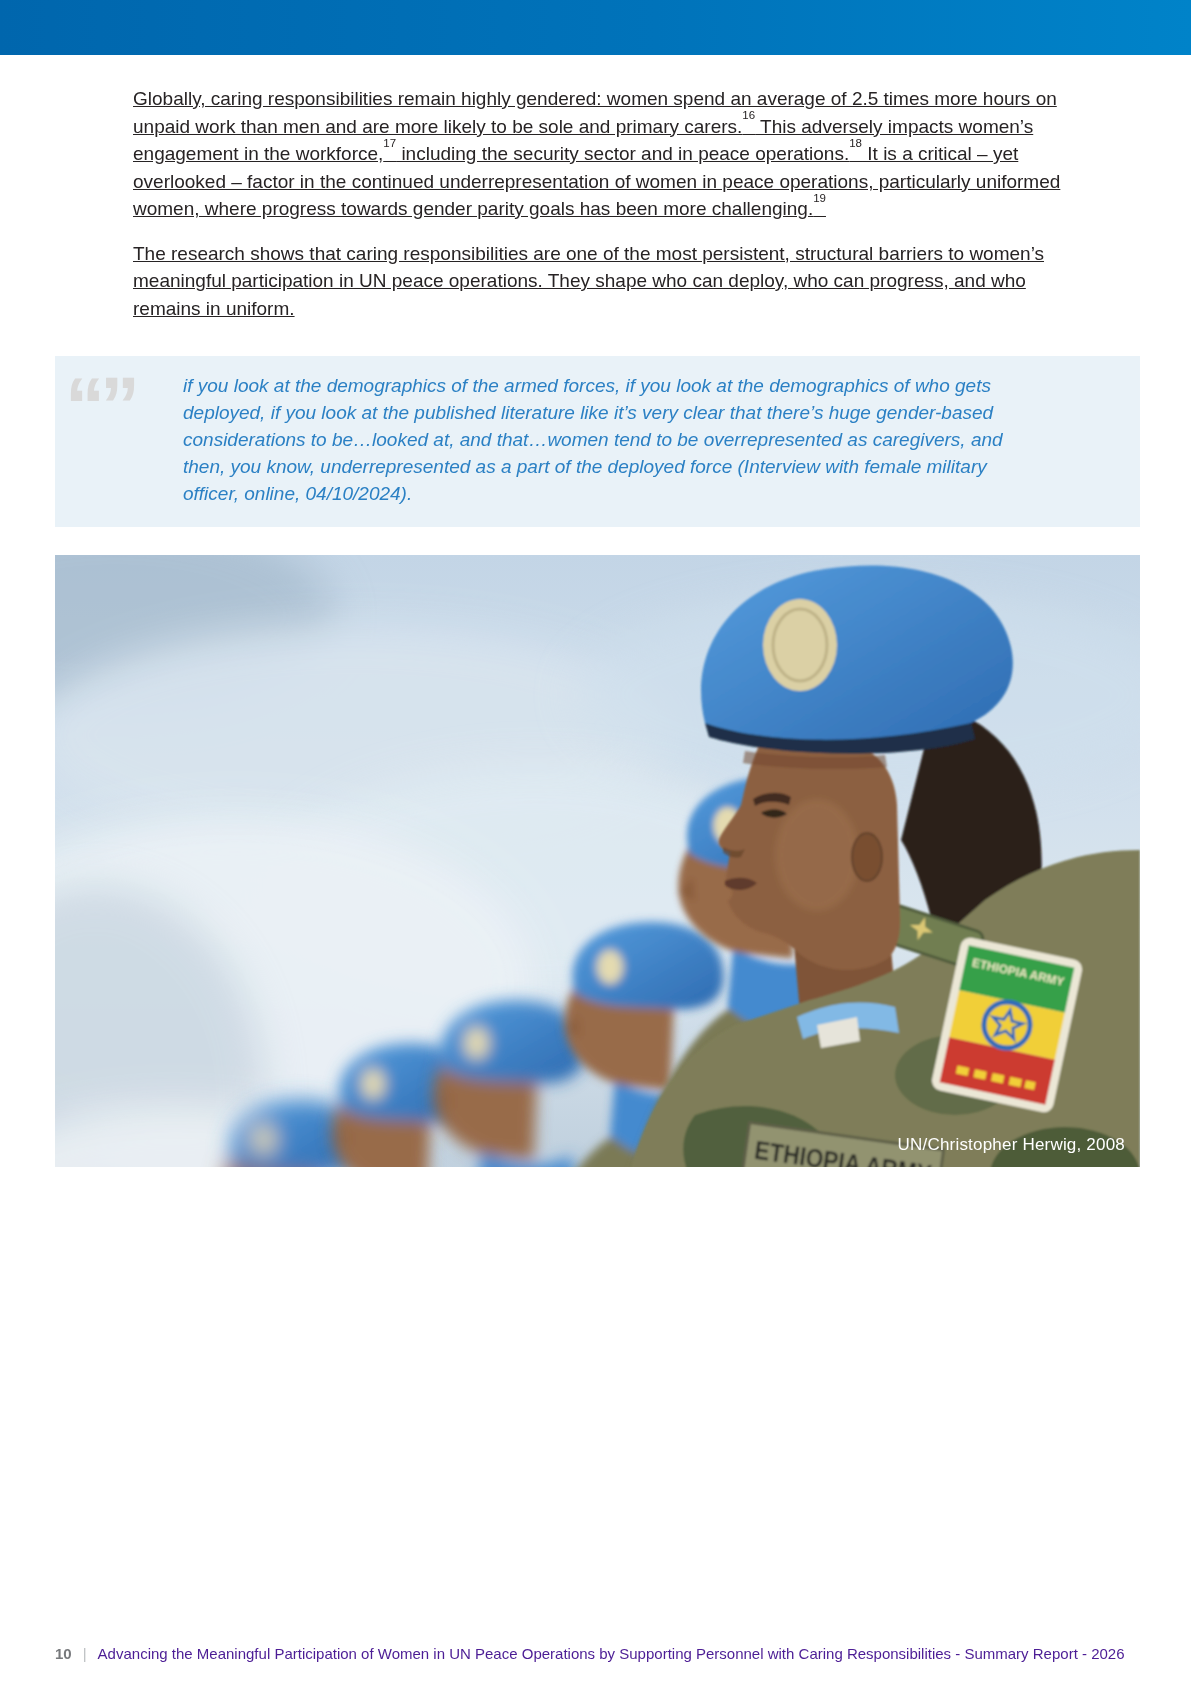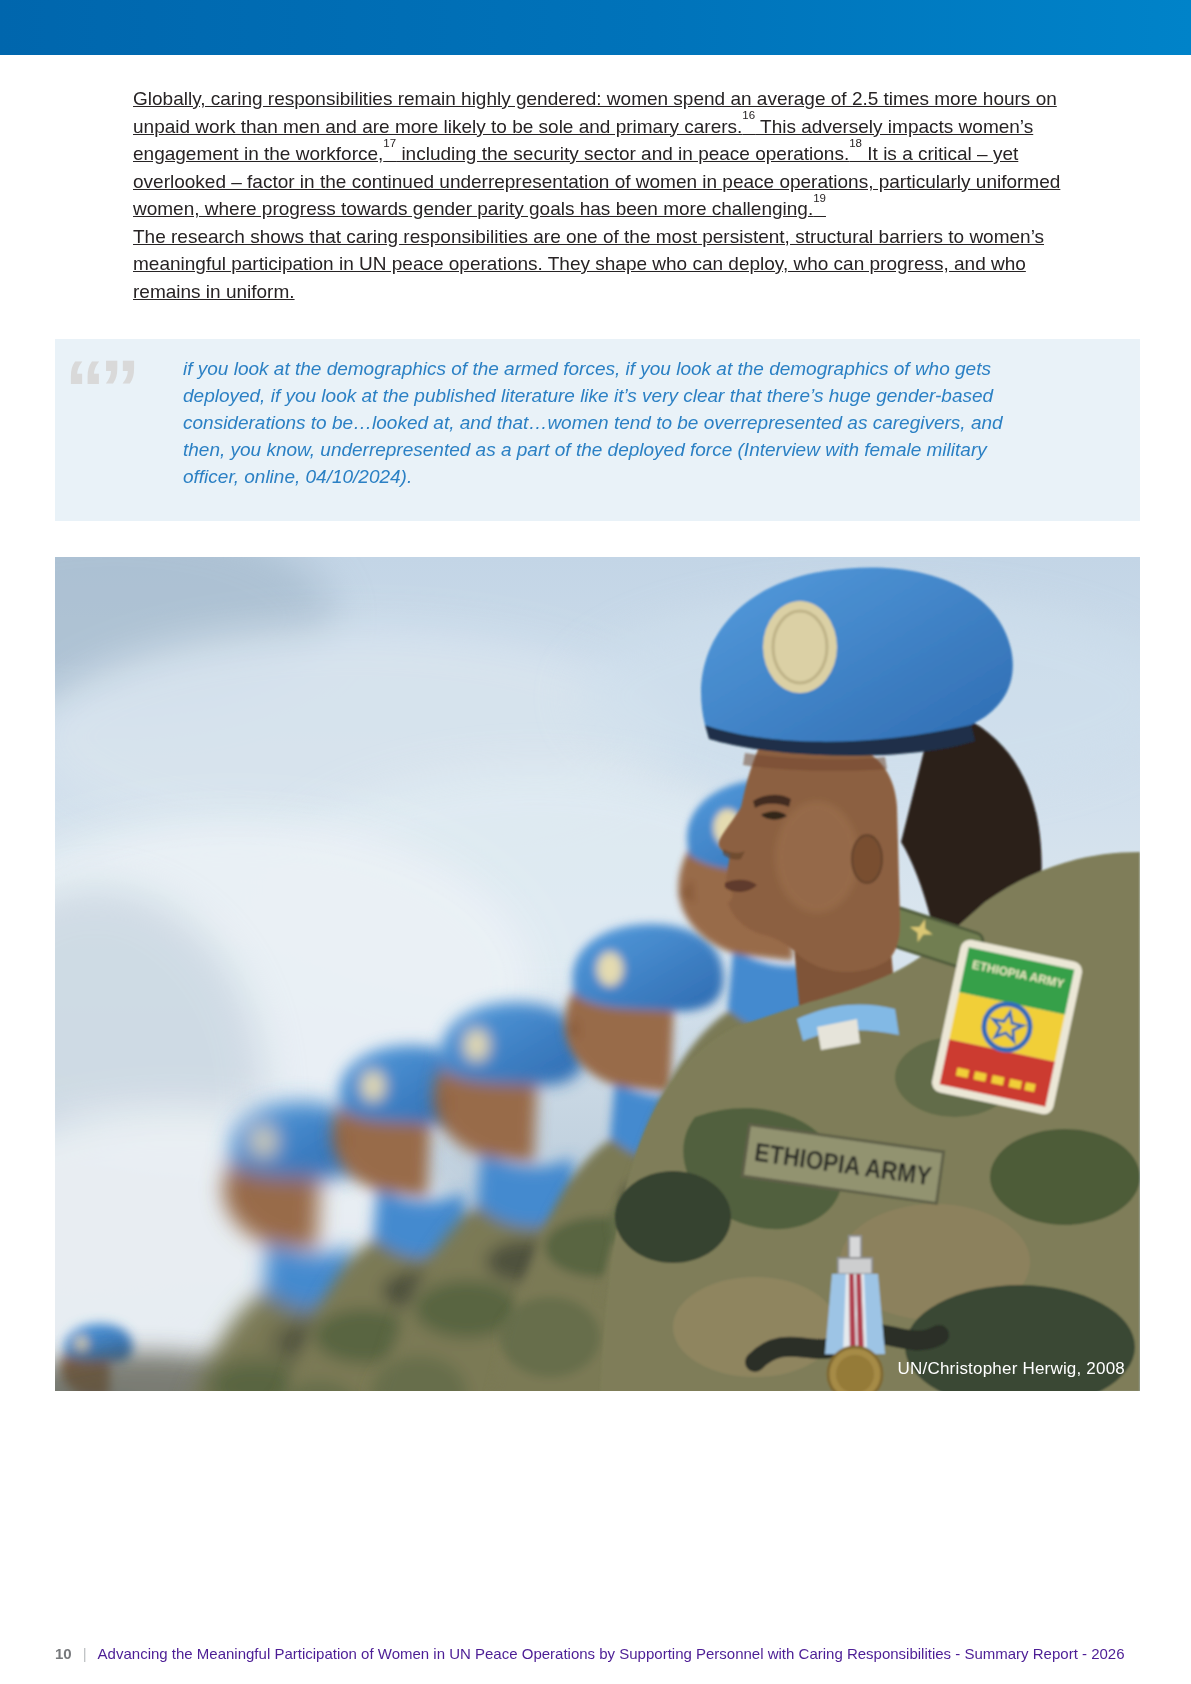--- a/index.html
+++ b/index.html
@@ -16,37 +16,37 @@
   .page-title {
     margin-top:109px; color:#1ea2de; font-weight:bold;
     font-size:39px; line-height:53px; letter-spacing:-0.6px;
   }
   .page-title span { display:block; }
   .body-para {
     margin-left:78px; width:940px; color:#272324;
     font-size:19px; line-height:27.5px;text-decoration:underline;
   }
   .para-1 { margin-top:30px; }
-  .para-2 { }
+  .para-2 { margin-top:17px; }
   .body-para sup { font-size:11.5px; line-height:0; position:relative; top:-6px; }
   .quote-block {
     margin-top:34px; width:1085px; min-height:163px;
     background:#e9f2f8; display:flex; align-items:flex-start;
   }
   .quote-marks {
     width:128px; flex:0 0 128px; padding:30px 0 0 10px;
     font-size:80px; line-height:0.5; font-weight:bold;
     color:#d9d9d9; letter-spacing:-5px; user-select:none;
   }
   .quote-text {
-    flex:1; max-width:882px; padding:16px 40px 31px 0;
+    flex:1; max-width:882px; padding:16px 40px 20px 0;
     font-style:italic; font-size:19px; line-height:27px; color:#2b80c4;
   }
   .photo {
-    position:relative; margin-top:36px; width:1085px; height:834px;
+    position:relative; margin-top:28px; width:1085px; height:612px;
     overflow:hidden; background:#0369a1;
   }
   .photo svg { display:block; width:1085px; height:835px; }
   .photo-credit {
     position:absolute; right:15px; bottom:12px;
     color:#ffffff; font-size:17px; letter-spacing:0.2px;
   }
   .footer {
     position:absolute; left:55px; bottom:22px; width:1085px;
     display:flex; align-items:baseline; font-size:15px; white-space:nowrap;margin-top:12px;

